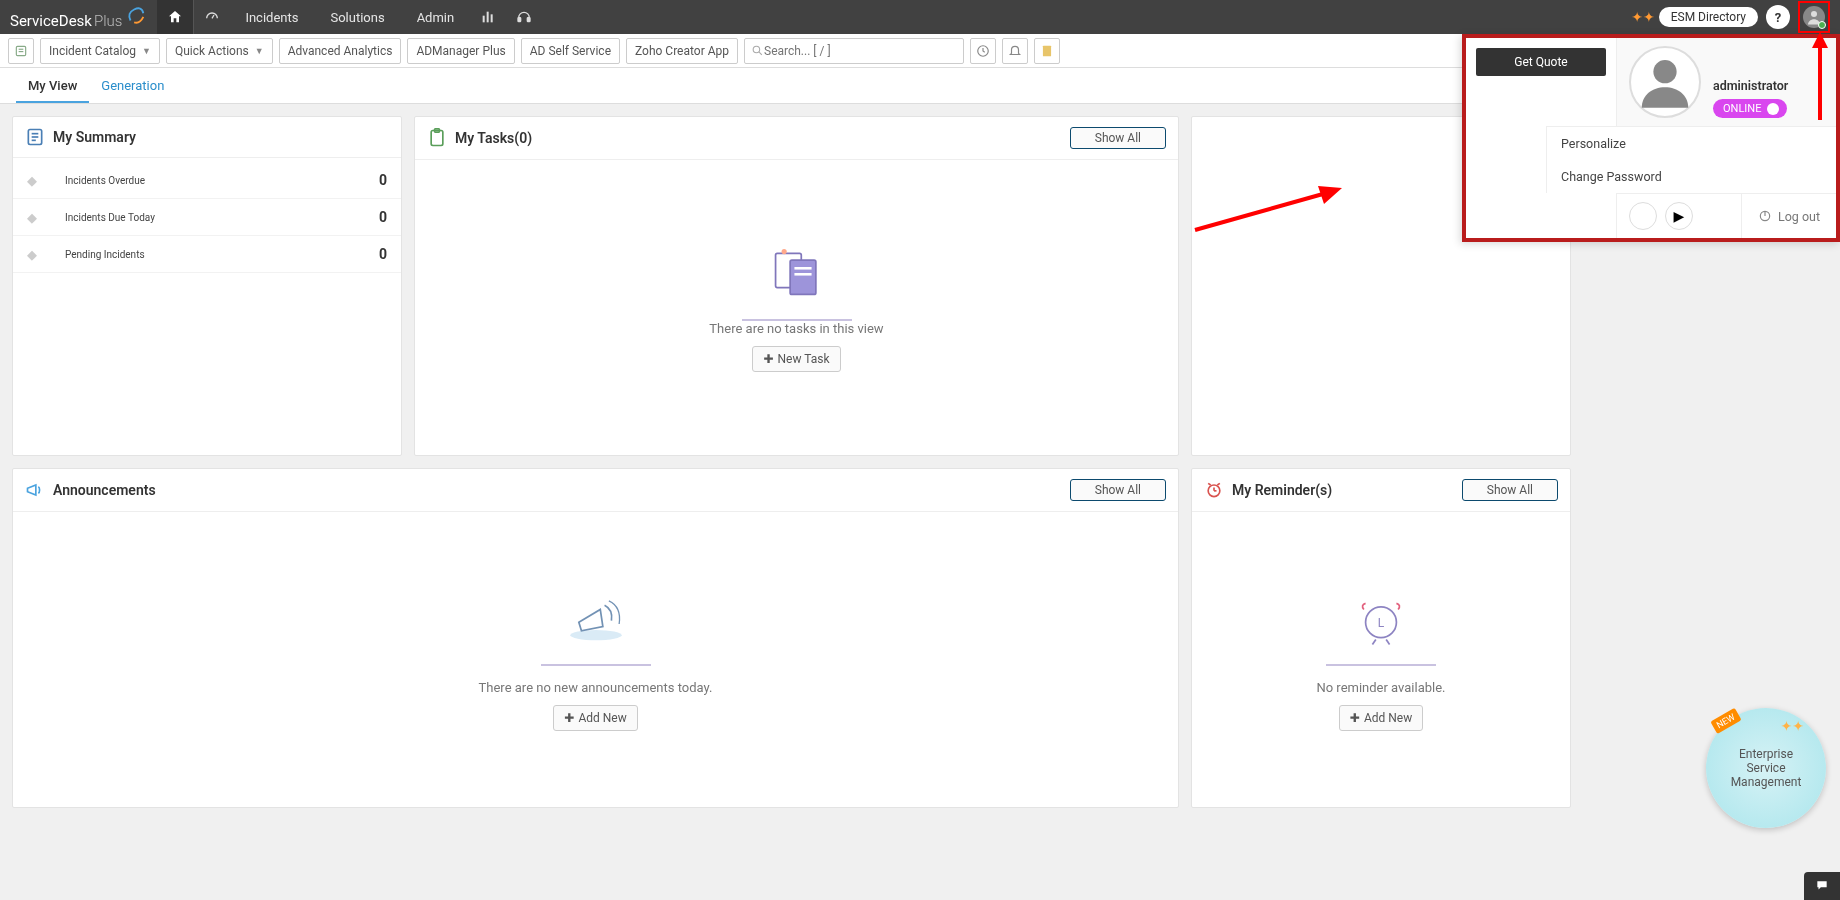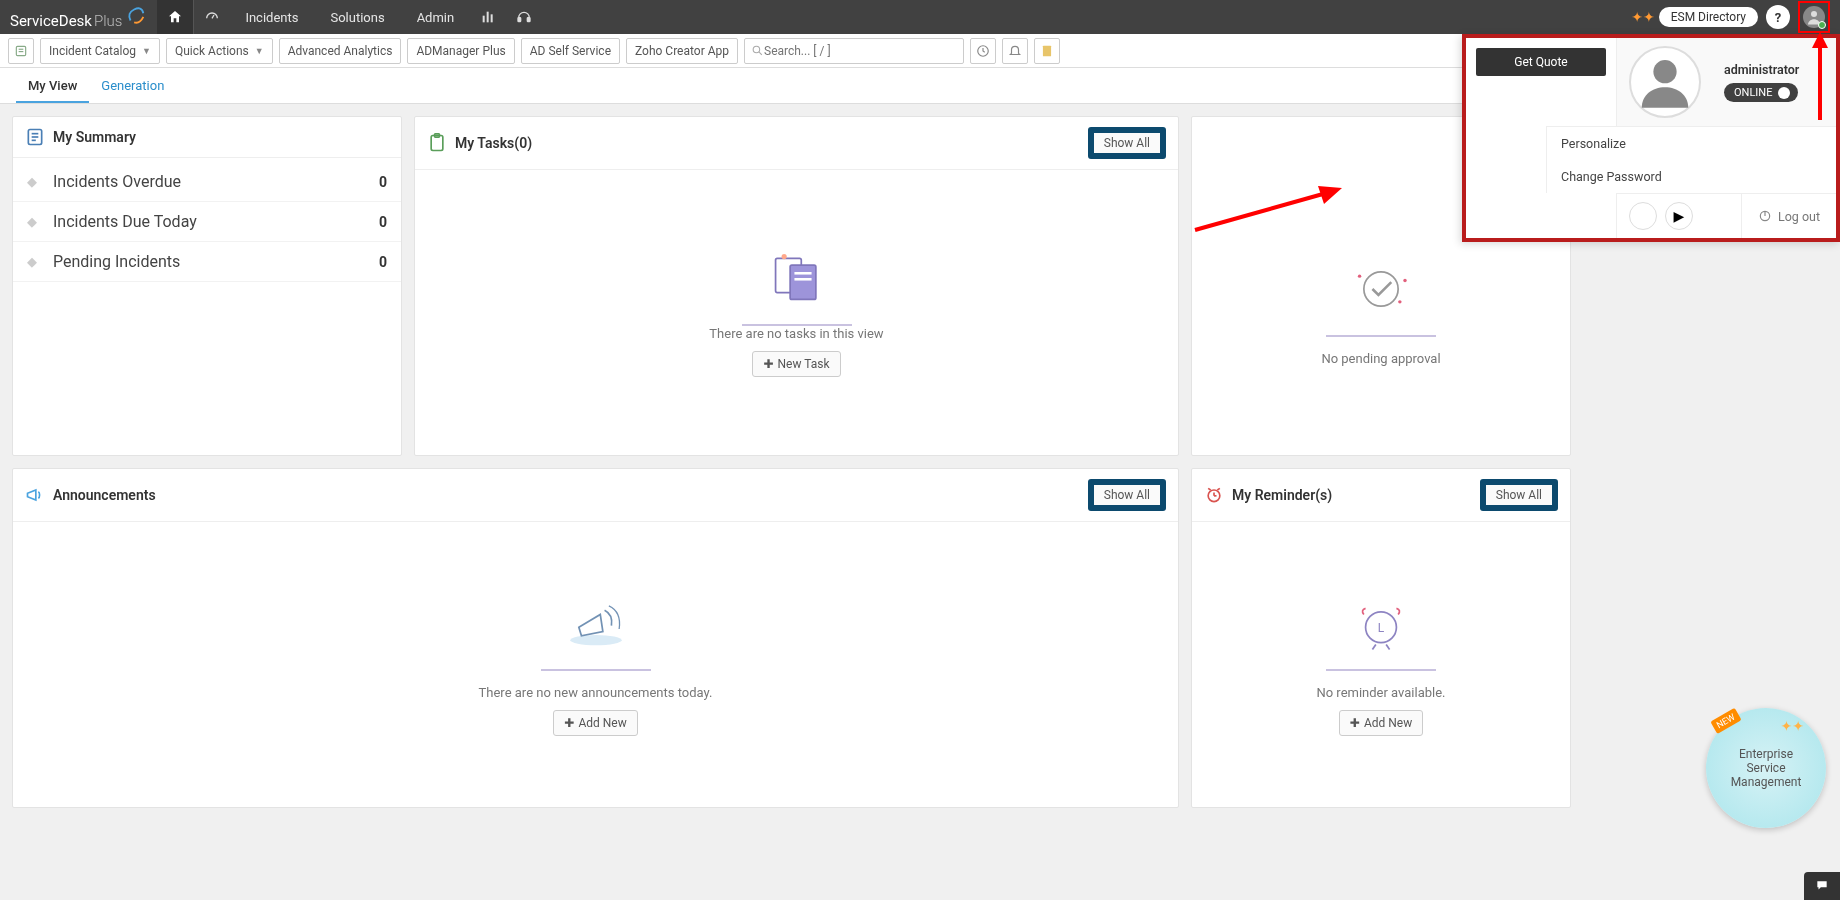--- a/index.html
+++ b/index.html
@@ -35,44 +35,44 @@
 .tab { padding: 10px 12px 8px; font-size: 13px; color: #333; cursor: pointer; border-bottom: 2px solid transparent; }
 .tab.active { border-bottom-color: #4aa3df; color: #333; font-weight: 500; }
 .tab.inactive { color: #2b8ecb; }
 
 
 .main { display: grid; grid-template-columns: 390px 765px 380px; grid-template-rows: 340px 340px; gap: 12px; padding: 12px; }
 .panel { background: #fff; border: 1px solid #e3e3e3; border-radius: 2px; display: flex; flex-direction: column; }
 .panel-hdr { display: flex; align-items: center; padding: 10px 12px; border-bottom: 1px solid #eee; }
 .panel-hdr .icon { width: 20px; height: 20px; margin-right: 8px; }
 .panel-hdr .title { font-size: 14px; font-weight: 600; color: #333; flex: 1; }
-.show-all-btn { border: 6px solid #0c4a6e; background: #fafafa; padding: 3px 10px; font-size: 12px; color: #555; border-radius: 3px; cursor: pointer; }
+.show-all-btn { border: 1px solid #0c4a6e; background: #fafafa; padding: 3px 24px; font-size: 12px; color: #555; border-radius: 3px; cursor: pointer; }
 .panel-body { flex: 1; display: flex; flex-direction: column; align-items: center; justify-content: center; color: #777; font-size: 13px; }
 
 
 .sum-row { display: flex; align-items: center; padding: 10px 14px; border-bottom: 1px solid #f2f2f2; width: 100%; }
 .sum-row .ricon { width: 18px; color: #ccc; margin-right: 8px; font-size: 13px;}
-.sum-row .label { flex: 1; color: #444; font-size: 16px; cursor:pointer;}
+.sum-row .label { flex: 1; color: #444; font-size: 10px; cursor:pointer;margin-left:12px;}
 .sum-row .count { font-weight: 700; color: #333; font-size: 14px;}
 
 .small-btn { border: 1px solid #ccc; background: #fafafa; padding: 5px 10px; font-size: 12px; color: #555; border-radius: 3px; cursor: pointer; display: inline-flex; align-items: center; gap: 4px; margin-top: 10px;}
 
 
 .panel.announce { grid-column: 1 / span 2; }
 
 
 .profile-pop { position: absolute; top: 34px; right: 0; width: 378px; background: #fff; border: 4px solid #b91c1c; box-shadow: -2px 2px 8px rgba(0,0,0,0.15); z-index: 20; }
 .pp-top { display: flex; }
 .pp-quote { width: 150px; padding: 10px; }
 .pp-quote button { width: 100%; background: #333; color: #fff; border: none; padding: 7px 0; font-size: 12px; border-radius: 2px; cursor: pointer; }
-.pp-user { flex: 1; display: flex; align-items: center; gap: 23px; padding: 8px 12px; background:#f9f9f9; border-left:1px solid #eee;}
+.pp-user { flex: 1; display: flex; align-items: flex-end; gap: 12px; padding: 8px 12px; background:#f9f9f9; border-left:1px solid #eee;}
 .pp-avatar { width: 72px; height: 72px; border-radius: 50%; border: 2px solid #ddd; display: flex; align-items: center; justify-content: center; background: #fff; }
 .pp-avatar svg { width:62px; height:62px;}
 .pp-uname { font-size: 12.5px; font-weight: 600; color: #333; }
-.pp-status { background: #404040; color: #fff; font-size: 11px; border-radius: 10px; padding: 3px 8px 3px 10px; display: inline-flex; align-items: center; gap: 6px; margin-top: 6px; cursor:pointer;}
+.pp-status { background: #d946ef; color: #fff; font-size: 11px; border-radius: 10px; padding: 3px 8px 3px 10px; display: inline-flex; align-items: center; gap: 6px; margin-top: 6px; cursor:pointer;}
 .pp-status .knob { width: 12px; height: 12px; background: #fff; border-radius: 50%; }
 .pp-links { border-top: 1px solid #eee; border-left:1px solid #eee; margin-left:80px;}
 .pp-link { padding: 9px 14px; font-size: 12.5px; color: #444; cursor: pointer; }
 .pp-link.highlight { text-decoration: underline; text-decoration-color: #d40000; text-decoration-thickness: 2px; text-underline-offset: 3px; }
 .pp-bottom { display: flex; border-top: 1px solid #eee; margin-left:150px; border-left:1px solid #eee;}
 .pp-apps { flex: 1; display: flex; gap: 8px; padding: 8px 12px; }
 .app-badge { width: 28px; height: 28px; border: 1px solid #ddd; border-radius: 50%; display: flex; align-items: center; justify-content: center; font-size: 14px; cursor: pointer;}
 .pp-logout { border-left: 1px solid #eee; padding: 8px 16px; display: flex; align-items: center; gap: 6px; color: #777; font-size: 12.5px; cursor: pointer; }
 
 
@@ -257,31 +257,20 @@
           <span>New Task</span>
         </button>
     </div>
   </div>
 
   <div class="panel">
     <div class="panel-hdr" style="border:none">
       <div class="title" style="visibility:hidden">x</div>
       <button class="show-all-btn" style="visibility:hidden">x</button>
     </div>
-    <div class="panel-body">
-      <svg class="illus" viewBox="0 0 100 70">
-          <circle cx="50" cy="35" r="20" fill="none" stroke="#888" stroke-width="2"></circle>
-          <polyline points="40,35 47,42 62,27" fill="none" stroke="#888" stroke-width="3"></polyline>
-          <circle cx="25" cy="20" r="2" fill="#d46"></circle>
-          <circle cx="78" cy="25" r="2" fill="#d46"></circle>
-          <circle cx="72" cy="50" r="2" fill="#d46"></circle>
-        </svg>
-      <div class="illus-line"></div>
-      <div style="margin-top:14px">No pending approval</div>
-    </div>
   </div>
 
   <div class="panel announce">
     <div class="panel-hdr">
       <svg class="icon" viewBox="0 0 24 24" fill="none" stroke="#4aa3df" stroke-width="2">
           <path d="M3 10v4l10 4V6z"></path>
           <path d="M16 8c2 1 2 7 0 8"></path>
         </svg>
       <div class="title">Announcements</div>
       <button class="show-all-btn">Show All</button>

